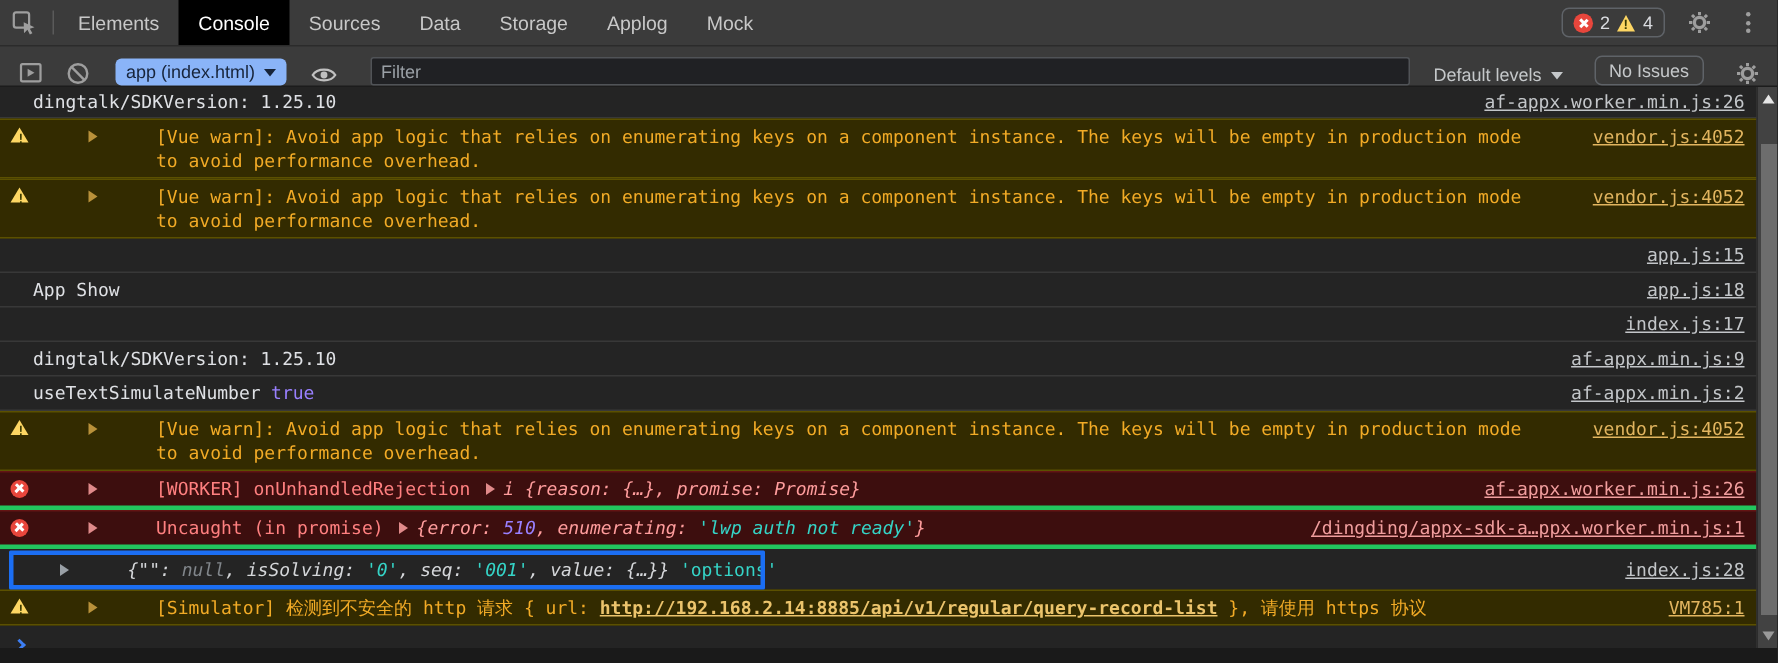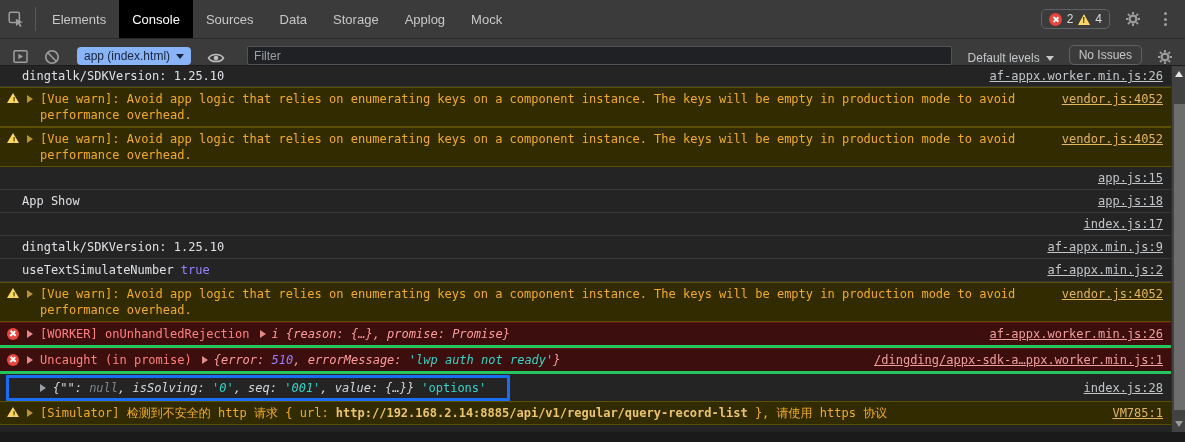--- a/index.html
+++ b/index.html
@@ -1,21 +1,21 @@
 <!DOCTYPE html>
 <html><head>
 <meta charset="utf-8">
 <style>
   * { margin:0; padding:0; box-sizing:border-box; }
   html,body { width:1185px; height:442px; overflow:hidden; background:#242424;
     font-family:"Liberation Sans", sans-serif; }
   .devtools { width:1185px; height:442px; display:flex; flex-direction:column; }
 
   
-  .tabbar { height:39px; background:#3b3b3b; display:flex; align-items:stretch;
+  .tabbar { height:31px; background:#3b3b3b; display:flex; align-items:stretch;
     border-bottom:1px solid #2b2b2b; flex:none; }
   .icon-btn { width:32px; display:flex; align-items:center; justify-content:center; cursor:pointer; }
   .vdiv { width:1px; background:#5a5a5a; margin:7px 3px; }
   .tab { padding:0 13px; font-size:13px; color:#c8c8c8; display:flex; align-items:center; cursor:pointer; }
   .tab.active { background:#000; color:#fff; }
   .tabbar-right { margin-left:auto; display:flex; align-items:center; padding-right:4px; }
   .badge-box { display:flex; align-items:center; gap:5px; border:1px solid #5f6368; border-radius:5px;
     padding:2px 7px; font-size:12px; color:#dadce0; cursor:pointer; }
   .err-dot { width:13px; height:13px; border-radius:50%; background:#e8463c; position:relative; display:inline-block; }
   .err-dot::before, .err-dot::after { content:""; position:absolute; left:6px; top:3px; width:1.6px; height:7px; background:#fff; }
@@ -31,27 +31,27 @@
     border-bottom:1px solid #1c1c1c; flex:none; font-size:12px; }
   .ctx-select { display:flex; align-items:center; gap:6px; background:#8ab4f8; color:#17243a;
     border-radius:4px; padding:2px 7px; margin:0 2px; font-size:12px; cursor:pointer; }
   .caret-dn { width:0; height:0; border-left:4px solid transparent; border-right:4px solid transparent; border-top:5px solid #17243a; }
   .caret-dn.gray { border-top-color:#c5c8ca; }
   .filter-wrap { flex:1; margin:0 8px; }
   .filter-input { width:100%; height:19px; background:#202124; border:1px solid #505357; border-radius:2px;
     color:#e8eaed; font-size:12px; padding:0 6px; outline:none; }
   .filter-input::placeholder { color:#9aa0a6; }
   .lvl-btn { display:flex; align-items:center; gap:6px; color:#c5c8ca; padding:0 8px; cursor:pointer; white-space:nowrap; }
-  .issues-btn { border:1px solid #5f6368; border-radius:5px; color:#c5c8ca; padding:2px 9px; margin:0 0; cursor:pointer; white-space:nowrap; }
+  .issues-btn { border:1px solid #5f6368; border-radius:5px; color:#c5c8ca; padding:2px 9px; margin:0 6px; cursor:pointer; white-space:nowrap; }
 
   
   .console { flex:1; position:relative; background:#242424; overflow:hidden;
     font-family:"DejaVu Sans Mono", monospace; font-size:12px; color:#dfe1e5; }
   .log-scroll { margin-right:14px; }
-  .row { display:flex; align-items:flex-start; padding:3px 8px 3px 22px; border-bottom:1px solid #383838; line-height:16px; }
+  .row { display:flex; align-items:flex-start; padding:3px 8px 3px 22px; border-bottom:1px solid #383838; line-height:16px;gap:32px; }
   .row.iconed { padding-left:7px; }
   .row.warn { background:#332b00; color:#f2ab26; border-top:1px solid #5b5000; border-bottom:1px solid #5b5000; }
   .row.error { background:#3d0e0e; color:#ff8080; border-top:1px solid #641414; border-bottom:3px solid #22c55e; }
   .msg { flex:1; min-width:0; word-wrap:break-word; }
   .srclink { margin-left:auto; padding-left:14px; white-space:nowrap; text-decoration:underline;
     color:#c3c6c9; cursor:pointer; }
   .row.warn .srclink { color:#e2b55f; }
   .row.error .srclink { color:#f19e9e; }
   .licon { flex:none; margin:1.5px 6px 0 0; }
   .err-dot.small { width:12px; height:12px; } .err-dot.small::before,.err-dot.small::after { left:5.3px; top:2.6px; height:6.5px; }
@@ -60,21 +60,21 @@
   .tri-e { width:0; height:0; border-top:4px solid transparent; border-bottom:4px solid transparent;
     border-left:6px solid #9aa0a6; display:inline-block; flex:none; margin:4px 7px 0 2px; cursor:pointer; }
   .row.warn .tri-e { border-left-color:#b9913a; }
   .row.error .tri-e { border-left-color:#e08a8a; }
   .tri-e.inner { margin:4px 6px 0 10px; }
   .gap { margin-right:7px; }
   .c-gray { color:#81868b; } .c-str { color:#35d4c7; } .c-num { color:#9980ff; }
   .preview { font-style:italic; }
   .row.error .preview { color:#ff9d9d; }
   .row .preview { color:#d5d7da; }
-  .url-link { color:#ecc46c; font-weight:bold; cursor:pointer; }
+  .url-link { color:#ecc46c; font-weight:bold; text-decoration:underline; cursor:pointer; }
 
   .row.hl { position:relative; border-bottom:none; padding-top:6px; padding-bottom:5px; }
   .hl-box { position:absolute; left:6px; top:1px; width:504px; height:26px;
     border:3px solid #1b6ef3; border-radius:1px; pointer-events:none; }
 
   .prompt-row { display:flex; align-items:center; padding:5px 8px 4px 8px; }
   .chevron { width:6px; height:6px; border-top:2px solid #3d7ff5; border-right:2px solid #3d7ff5;
     transform:rotate(45deg); margin:0 10px 0 2px; flex:none; }
   .prompt-input { flex:1; height:16px; cursor:text; }
 
@@ -263,21 +263,21 @@
       <div class="row error iconed">
         <span class="licon err-dot small"></span>
         <span class="tri-e"></span>
         <span class="msg"><span>[WORKER] onUnhandledRejection</span><span class="tri-e inner" style="display:inline-block;"></span><span class="preview">i {reason: {…}, promise: Promise}</span></span>
         <span class="srclink">af-appx.worker.min.js:26</span>
       </div>
 
       <div class="row error iconed">
         <span class="licon err-dot small"></span>
         <span class="tri-e"></span>
-        <span class="msg"><span>Uncaught (in promise)</span><span class="tri-e inner" style="display:inline-block;"></span><span class="preview"><span>{error: </span><span class="c-num">510</span><span>, errorMessage: </span><span class="c-str">'lwp auth not ready'</span><span>}</span></span></span>
+        <span class="msg"><span>Uncaught (in promise)</span><span class="tri-e inner" style="display:inline-block;"></span><span class="preview"><span>{error: </span><span class="c-num">510</span><span>, enumerating: </span><span class="c-str">'lwp auth not ready'</span><span>}</span></span></span>
         <span class="srclink">/dingding/appx-sdk-a…ppx.worker.min.js:1</span>
       </div>
 
       <div class="row hl">
         <div class="hl-box"></div>
         <span class="tri-e" style="margin-left:18px;"></span>
         <span class="msg"><span class="preview"><span>{"": </span><span class="c-gray">null</span><span>, isSolving: </span><span class="c-str">'0'</span><span>, seq: </span><span class="c-str">'001'</span><span>, value: {…}}</span></span><span class="c-str" style="margin-left:7px;">'options'</span></span>
         <span class="srclink">index.js:28</span>
       </div>
 

